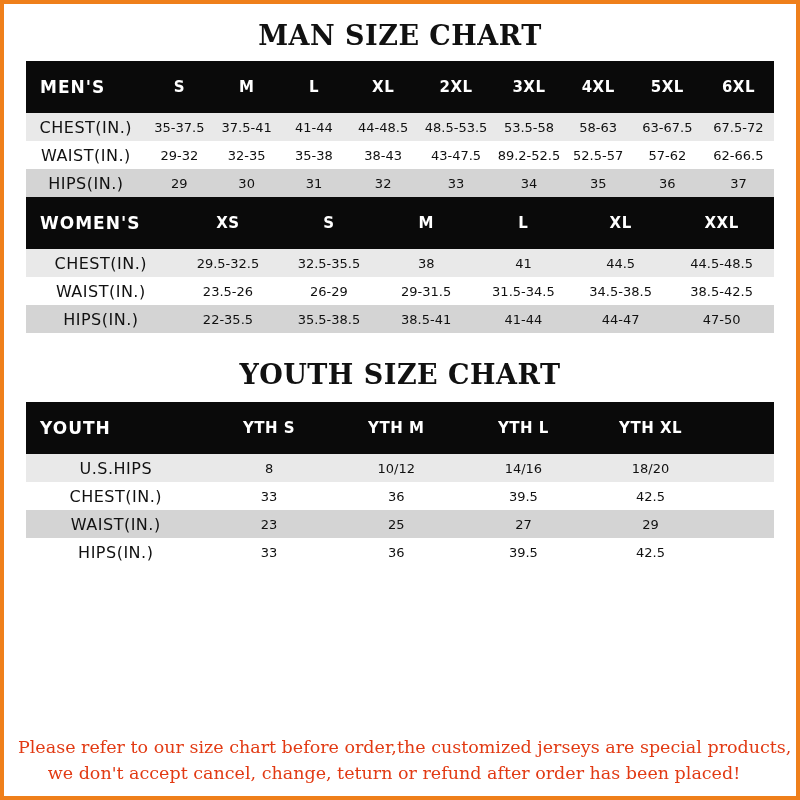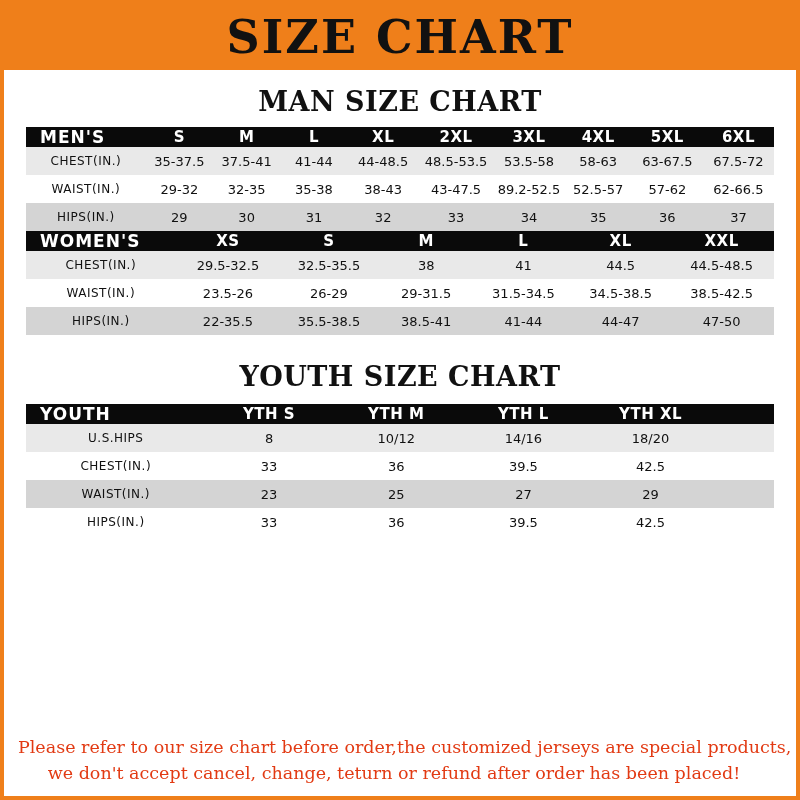--- a/index.html
+++ b/index.html
@@ -65,31 +65,31 @@
     padding: 0;
     height: 28px;
     vertical-align: middle;
     font-family: "DejaVu Sans", sans-serif;
   }
   table.size thead th {
     background: #0a0a0a;
     color: #ffffff;
     font-weight: bold;
     font-size: 15px;
-    height: 20px;
+    height: 52px;
     letter-spacing: 0.5px;
   }
   table.size thead th.rowlabel {
     text-align: left;
     padding-left: 14px;
     font-size: 17px;
     letter-spacing: 1px;
   }
   table.size tbody td.rowlabel {
-    font-size: 12px;
+    font-size: 16px;
     letter-spacing: 0.5px;
     text-align: center;
     color: #111;
   }
   tr.band-light td { background: #e9e9e9; }
   tr.band-dark td  { background: #d4d4d4; }
   tr.band-white td { background: #ffffff; }
 
   .footer-note {
     position: absolute;
@@ -104,23 +104,20 @@
     padding: 0 14px;
     box-sizing: border-box;
   }
   .footer-note div { white-space: nowrap; }
 </style>
 </head>
 <body>
 
 <div class="page">
 
-  <div class="banner">
-    <div class="banner-title">SIZE CHART</div>
-  </div>
 
   <div class="content">
 
     <div class="section-title t1">MAN SIZE CHART</div>
     <table class="size">
       <colgroup>
         <col style="width:16%">
           <col style="width:9%">
           <col style="width:9%">
           <col style="width:9%">

